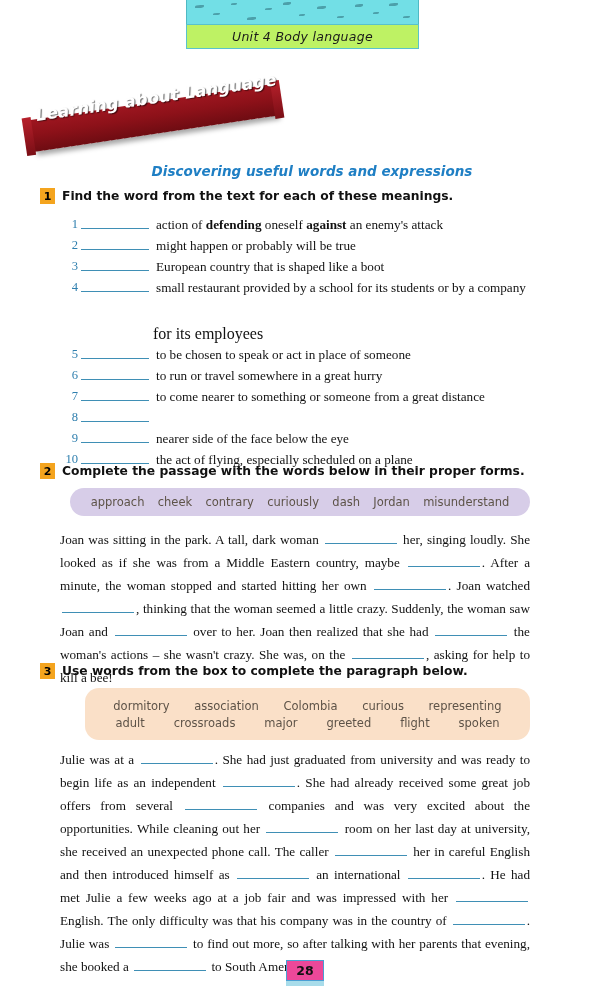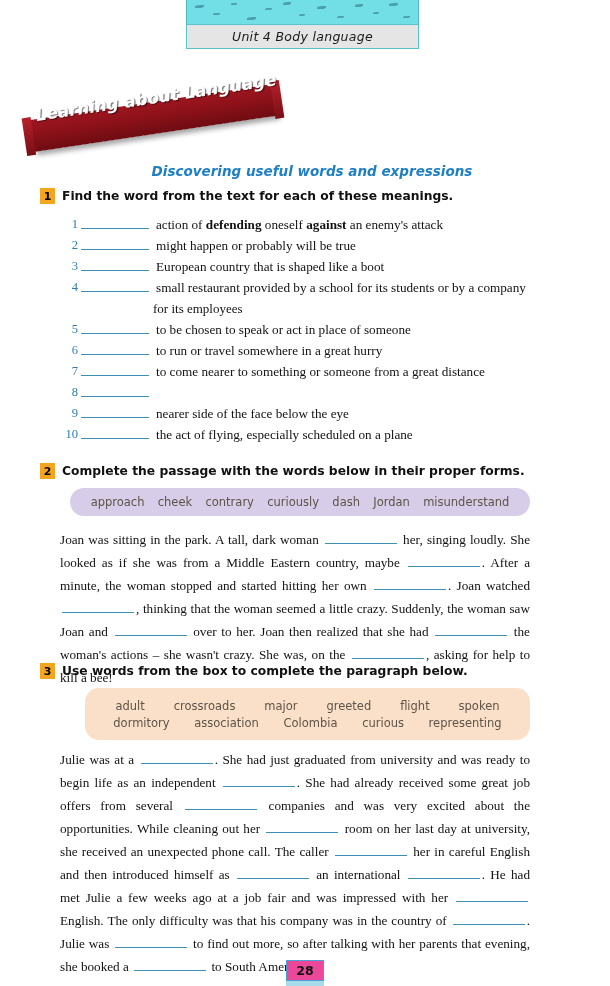--- a/index.html
+++ b/index.html
@@ -31,21 +31,21 @@
     overflow: hidden;
   }
   .fish {
     position: absolute;
     background: #2d6b78;
     opacity: .55;
     border-radius: 60% 10% 60% 10%;
   }
   .unit-titlebox {
     height: 23px;
-    background: #e5e5e5;
+    background: #bef264;
     border: 1px solid #59c2cc;
     display: flex;
     align-items: center;
     justify-content: center;
   }
   .unit-titlebox span {
     font-family: "DejaVu Sans", sans-serif;
     font-style: italic;
     font-size: 12.5px;
     letter-spacing: .3px;
@@ -172,23 +172,24 @@
   .ex1-blank {
     flex: 0 0 auto;
     width: 68px;
     margin-right: 7px;
     margin-top: 2px;
   }
   .ex1-text { flex: 1 1 auto; }
   .ex1-text b { font-weight: bold; }
   .ex1-cont {
     padding-left: 93px;
-    font-size: 13px;
+    font-size: 16px;
     line-height: 21px;
     color: #111111;
+    margin-top: 25px;
   }
 
   
   .wordbox {
     position: absolute;
     border-radius: 14px;
     box-sizing: border-box;
     font-family: "DejaVu Sans", sans-serif;
     font-size: 11.5px;
     color: #5d5348;
@@ -368,34 +369,34 @@
 
 <div class="passage" id="passage-2"><span>Joan was sitting in the park. A tall, dark woman </span><span class="blank p-blank"></span><span> her, singing loudly. She looked as if she was from a Middle Eastern country, maybe </span><span class="blank p-blank"></span><span>. After a minute, the woman stopped and started hitting her own </span><span class="blank p-blank"></span><span>. Joan watched </span><span class="blank p-blank"></span><span>, thinking that the woman seemed a little crazy. Suddenly, the woman saw Joan and </span><span class="blank p-blank"></span><span> over to her. Joan then realized that she had </span><span class="blank p-blank"></span><span> the woman's actions – she wasn't crazy. She was, on the </span><span class="blank p-blank"></span><span>, asking for help to kill a bee!</span></div>
 
 <div class="task-head" style="left:40px; top:663px;">
   <span class="task-num">3</span>
   <span class="task-label">Use words from the box to complete the paragraph below.</span>
 </div>
 
 <div class="wordbox" id="wordbox-3">
     <div class="wb-row">
+      <span class="wb-word">dormitory</span>
+      <span class="wb-word">association</span>
+      <span class="wb-word">Colombia</span>
+      <span class="wb-word">curious</span>
+      <span class="wb-word">representing</span>
+    </div>
+    <div class="wb-row">
       <span class="wb-word">adult</span>
       <span class="wb-word">crossroads</span>
       <span class="wb-word">major</span>
       <span class="wb-word">greeted</span>
       <span class="wb-word">flight</span>
       <span class="wb-word">spoken</span>
     </div>
-    <div class="wb-row">
-      <span class="wb-word">dormitory</span>
-      <span class="wb-word">association</span>
-      <span class="wb-word">Colombia</span>
-      <span class="wb-word">curious</span>
-      <span class="wb-word">representing</span>
-    </div>
   </div>
 
 <div class="passage" id="passage-3"><span>Julie was at a </span><span class="blank p-blank"></span><span>. She had just graduated from university and was ready to begin life as an independent </span><span class="blank p-blank"></span><span>. She had already received some great job offers from several </span><span class="blank p-blank"></span><span> companies and was very excited about the opportunities. While cleaning out her </span><span class="blank p-blank"></span><span> room on her last day at university, she received an unexpected phone call. The caller </span><span class="blank p-blank"></span><span> her in careful English and then introduced himself as </span><span class="blank p-blank"></span><span> an international </span><span class="blank p-blank"></span><span>. He had met Julie a few weeks ago at a job fair and was impressed with her </span><span class="blank p-blank"></span><span> English. The only difficulty was that his company was in the country of </span><span class="blank p-blank"></span><span>. Julie was </span><span class="blank p-blank"></span><span> to find out more, so after talking with her parents that evening, she booked a </span><span class="blank p-blank"></span><span> to South America.</span></div>
 
 <div class="pagenum-wrap">
   <div class="pagenum-box">28</div>
   <div class="pagenum-bar"></div>
 </div>
 
 </body></html>

